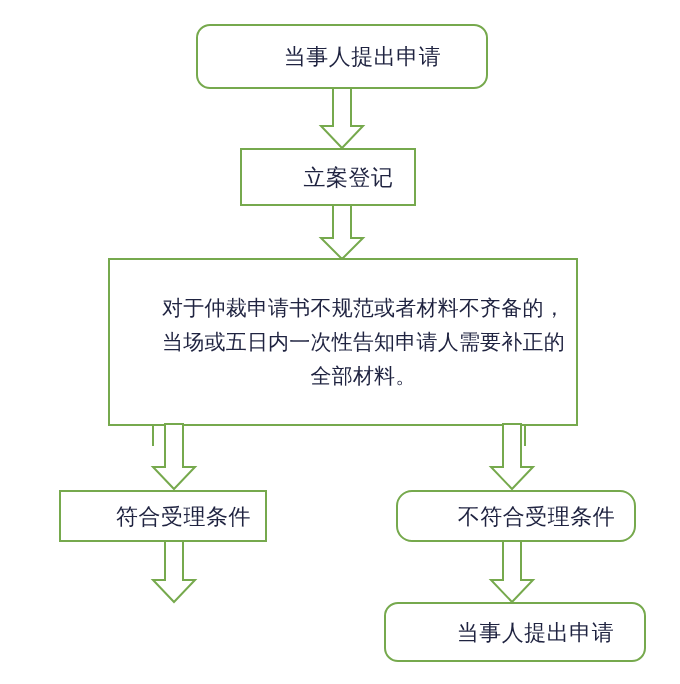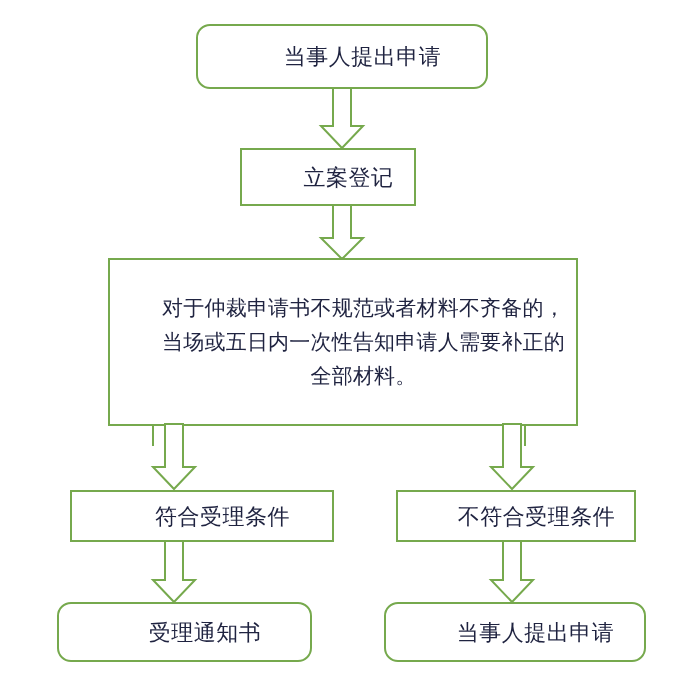--- a/index.html
+++ b/index.html
@@ -105,41 +105,38 @@
       <path d="M13 0 L31 0 L31 43 L43 43 L22 65 L1 43 L13 43 Z"></path>
     </svg>
   </div>
 
   <div class="arrow" style="left:490px; top:424px; width:44px; height:66px;">
     <svg width="44" height="66" viewBox="0 0 44 66">
       <path d="M13 0 L31 0 L31 43 L43 43 L22 65 L1 43 L13 43 Z"></path>
     </svg>
   </div>
 
-  <div class="node" style="left:70px; top:490px; width:264px; height:52px;">
+  <div class="node" style="left:59px; top:490px; width:208px; height:52px;">
     <span class="node-text">符合受理条件</span>
   </div>
 
-  <div class="node" style="left:396px; top:490px; width:240px; height:52px;">
+  <div class="node" style="left:396px; top:490px; width:240px; height:52px;border-radius:16px;">
     <span class="node-text">不符合受理条件</span>
   </div>
 
   <div class="arrow" style="left:152px; top:541px; width:44px; height:62px;">
     <svg width="44" height="62" viewBox="0 0 44 62">
       <path d="M13 0 L31 0 L31 39 L43 39 L22 61 L1 39 L13 39 Z"></path>
     </svg>
   </div>
 
   <div class="arrow" style="left:490px; top:541px; width:44px; height:62px;">
     <svg width="44" height="62" viewBox="0 0 44 62">
       <path d="M13 0 L31 0 L31 39 L43 39 L22 61 L1 39 L13 39 Z"></path>
     </svg>
   </div>
 
-  <div class="node node-rounded" style="left:57px; top:602px; width:255px; height:60px;">
-    <span class="node-text">受理通知书</span>
-  </div>
 
   <div class="node node-rounded" style="left:384px; top:602px; width:262px; height:60px;">
     <span class="node-text">当事人提出申请</span>
   </div>
 
 </div>
 
 </body></html>

